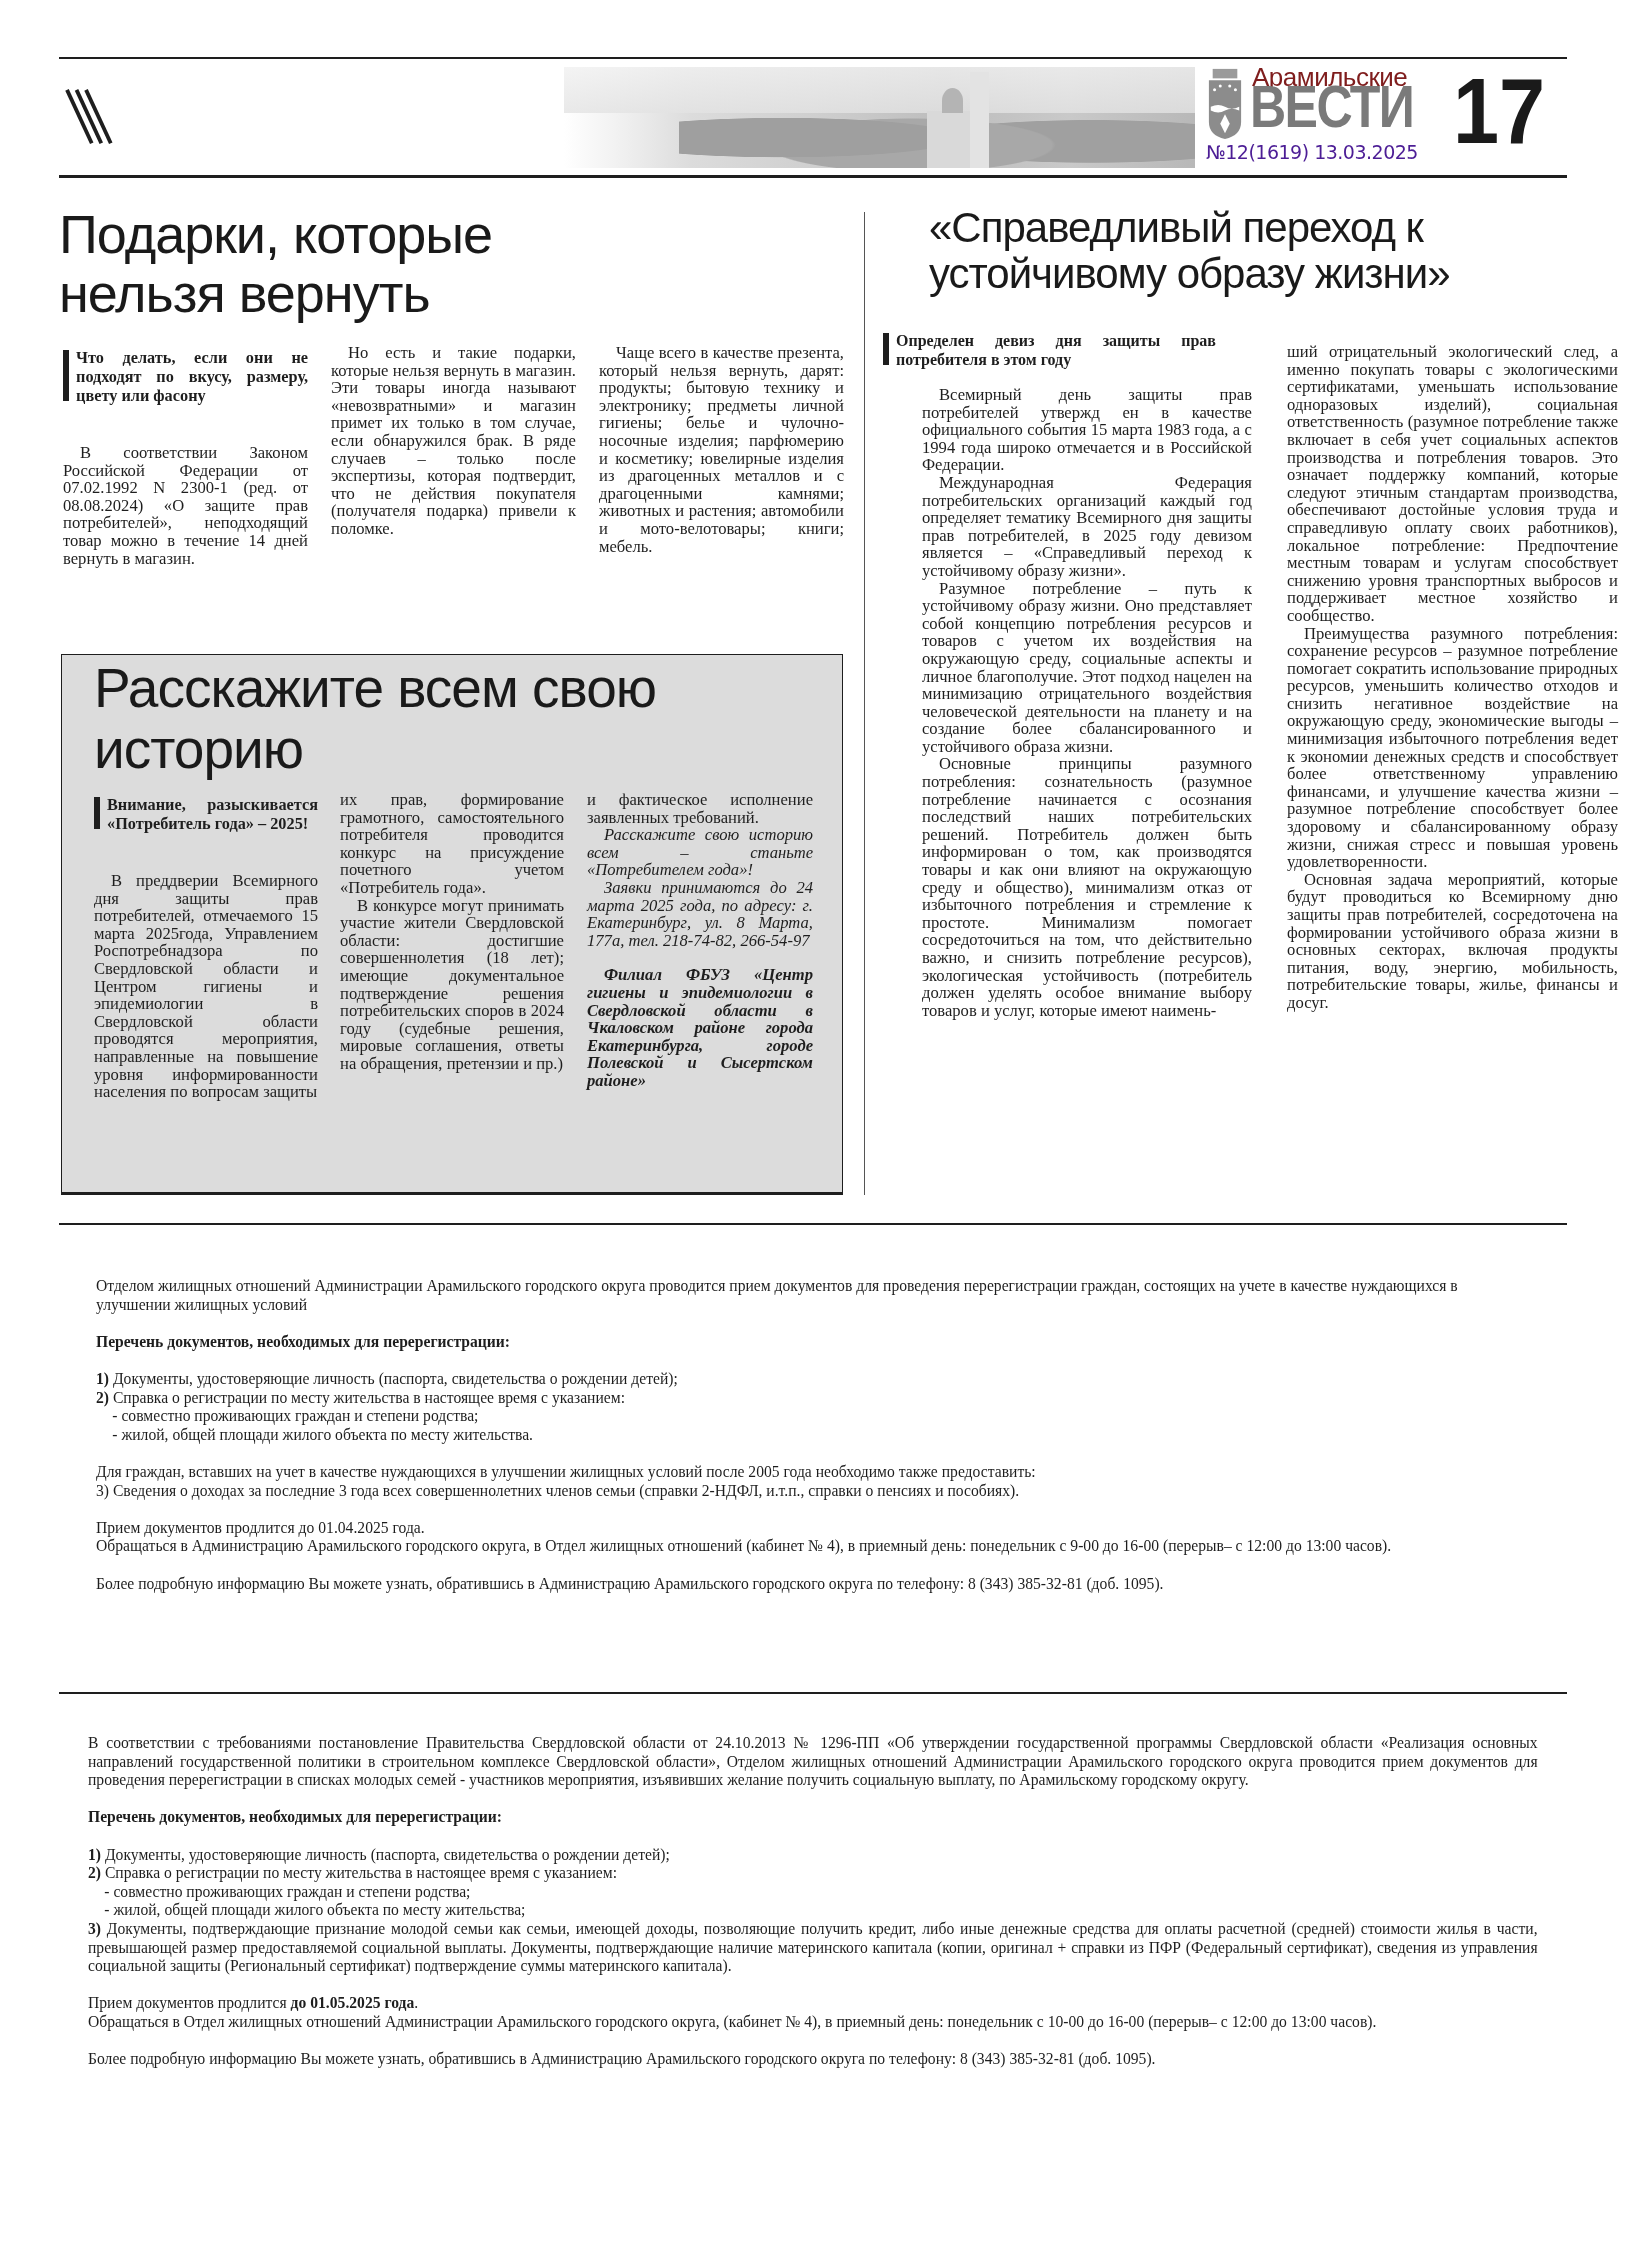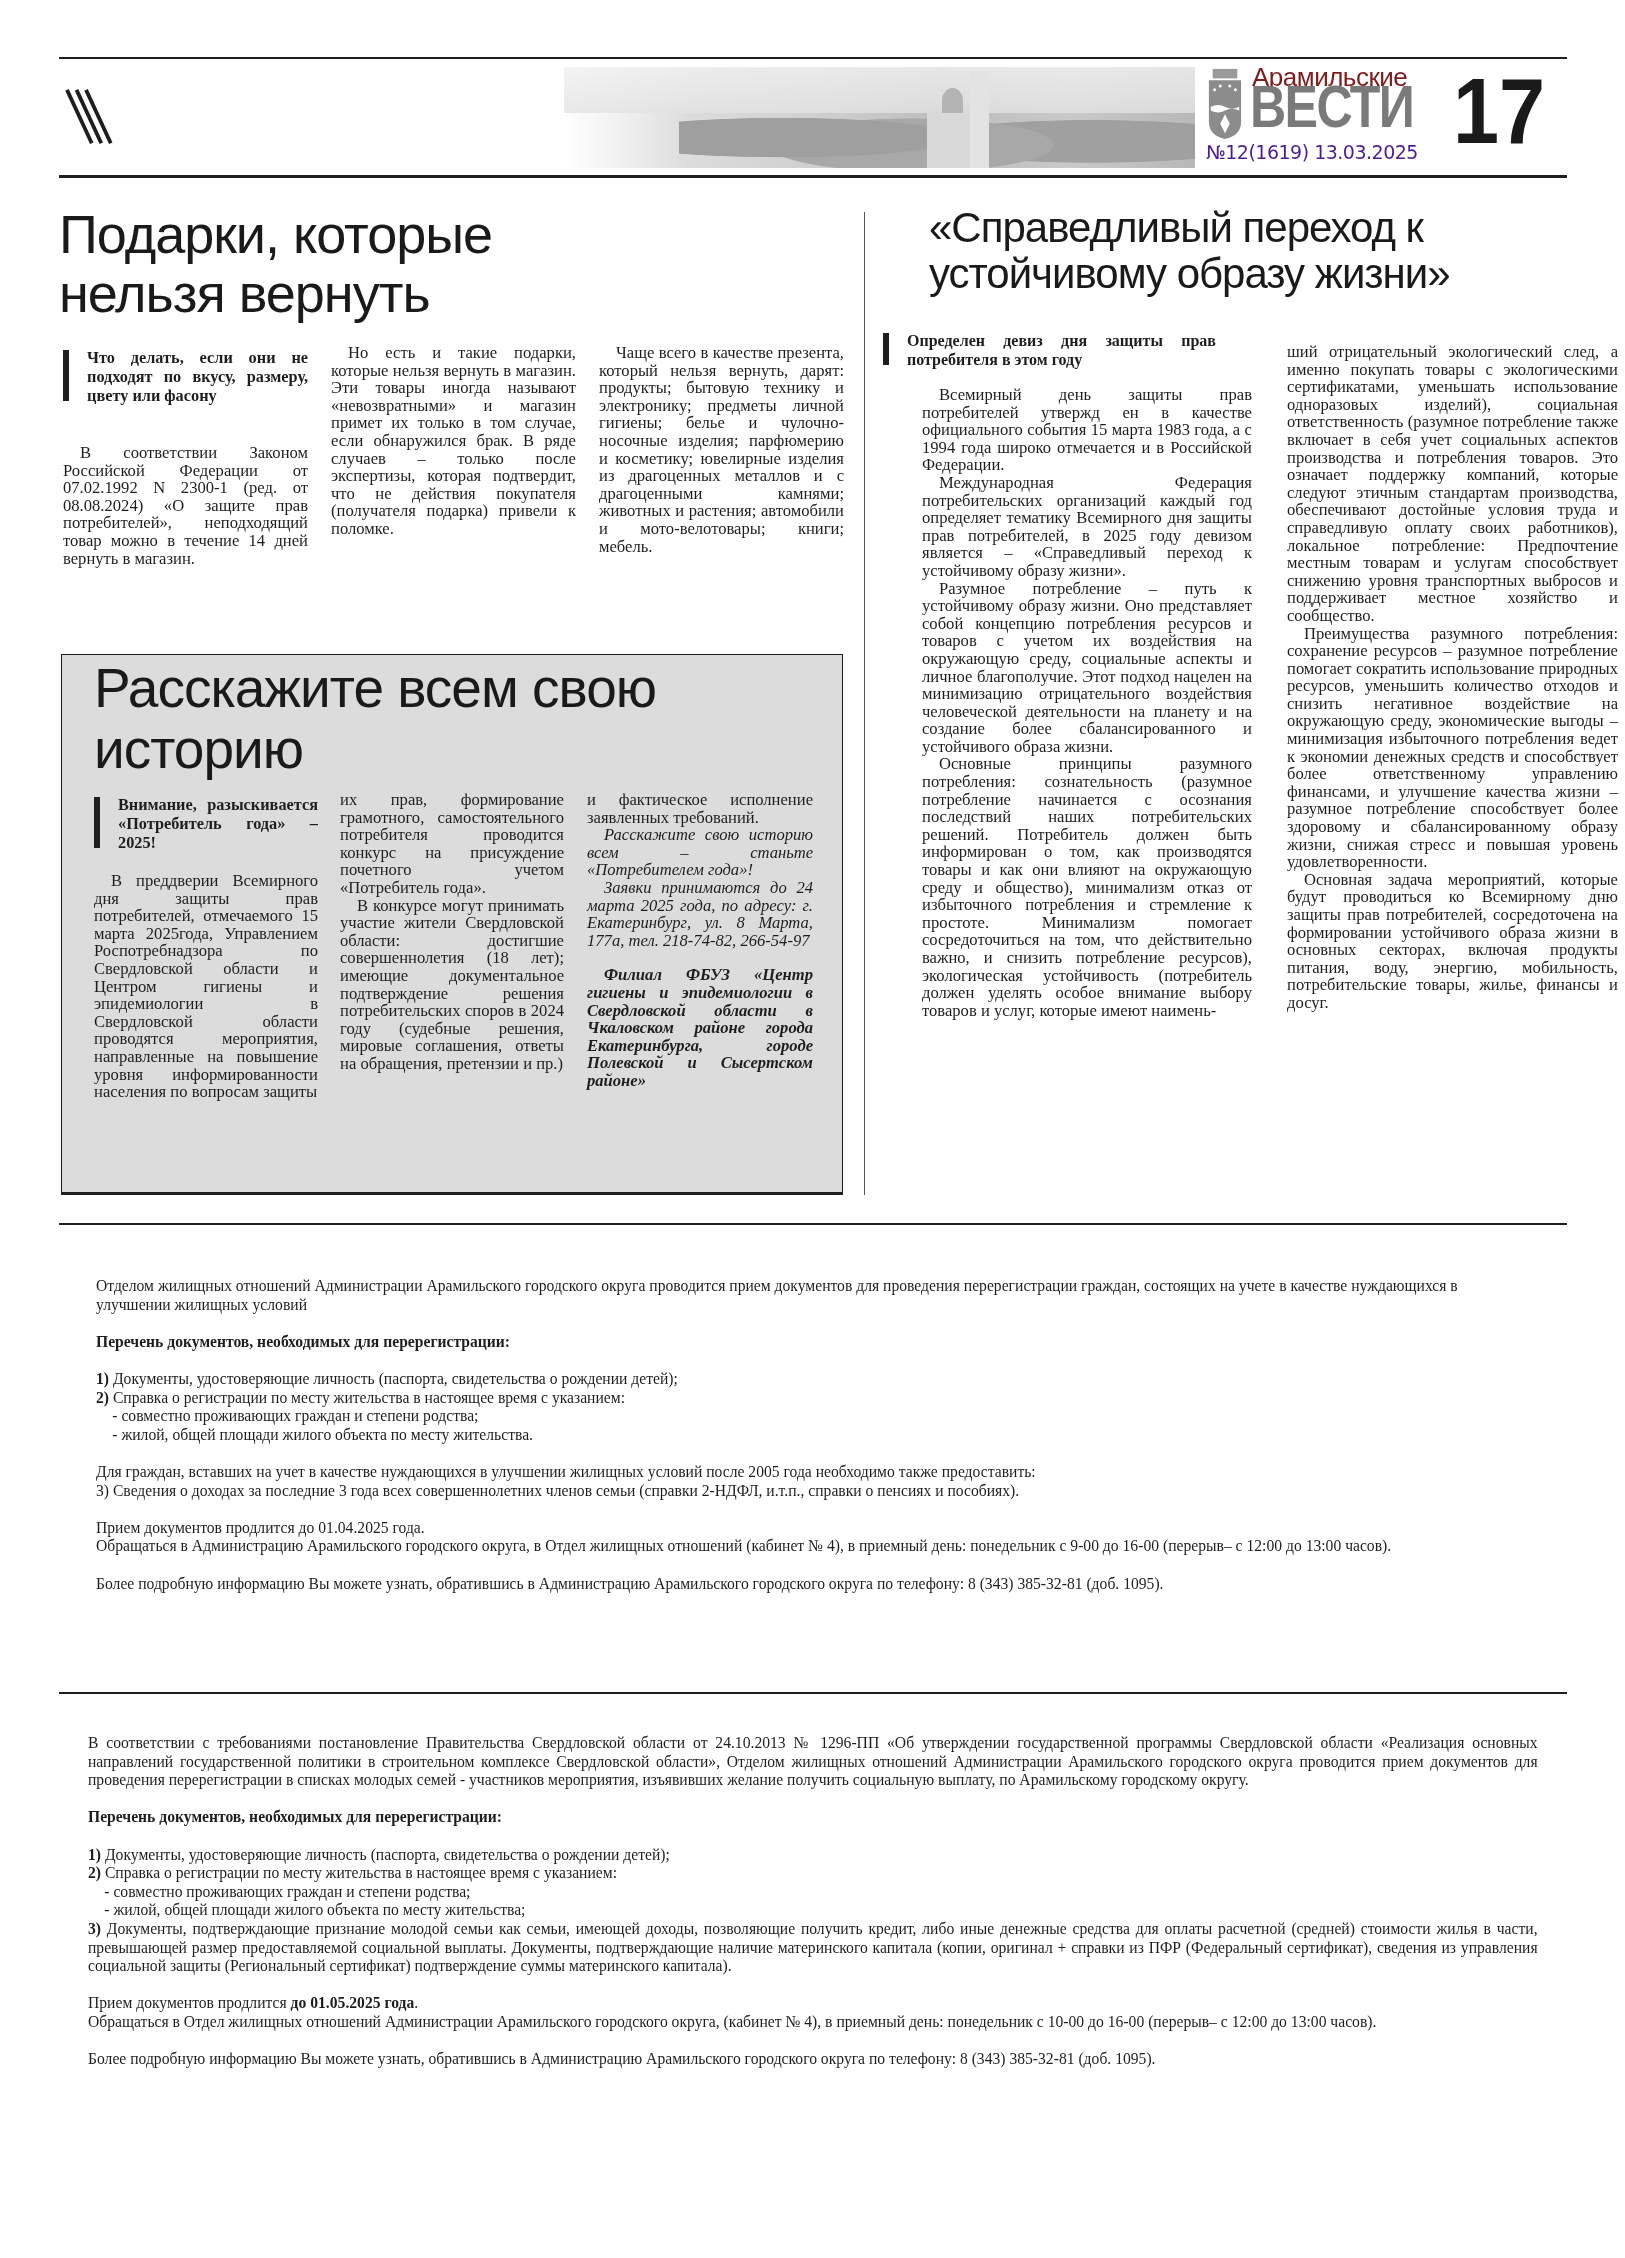--- a/index.html
+++ b/index.html
@@ -26,21 +26,21 @@
   .issue { position: absolute; left: 1206px; top: 141px; font-family: "DejaVu Sans", sans-serif; font-size: 19px; color: #4c1d95; letter-spacing: -0.5px; }
   .pagenum { position: absolute; left: 1453px; top: 65px; font-family: "Liberation Sans", sans-serif; font-weight: bold; font-size: 92px; line-height: 1; color: #1a1a1a; transform: scaleX(0.9); transform-origin: left top; }
 
   
   .hl { position: absolute; font-family: "Liberation Sans", sans-serif; font-weight: normal; color: #1a1a1a; letter-spacing: -1px; line-height: 1.1; }
   .hl1 { left: 59px; top: 205px; font-size: 54px; width: 535px; }
   .hl2 { left: 881px; top: 205px; font-size: 42px; width: 688px; margin-left: 48px; }
   .hl3 { left: 94px; top: 658px; font-size: 55px; width: 669px; }
 
   
-  .lead { position: absolute; font-family: "Liberation Serif", serif; font-weight: bold; font-size: 16.3px; line-height: 19px; text-align: justify; padding-left: 24px; }
+  .lead { position: absolute; font-family: "Liberation Serif", serif; font-weight: bold; font-size: 16.3px; line-height: 19px; text-align: justify; padding-left: 13px; }
   .lead::before { content: ""; position: absolute; left: 0; top: 1.9px; bottom: 3.8px; width: 5.7px; background: #1e1e1e; }
 
   
   .col { position: absolute; font-size: 16.6px; line-height: 17.6px; text-align: justify; hyphens: auto; }
   .col p { text-indent: 17px; }
   .it { font-style: italic; }
   .bi { font-style: italic; font-weight: bold; }
 
   
   .box { position: absolute; left: 61px; top: 654px; width: 782px; height: 541px; background: #dcdcdc; border: 1.9px solid #1e1e1e; border-bottom-width: 3.8px; }

